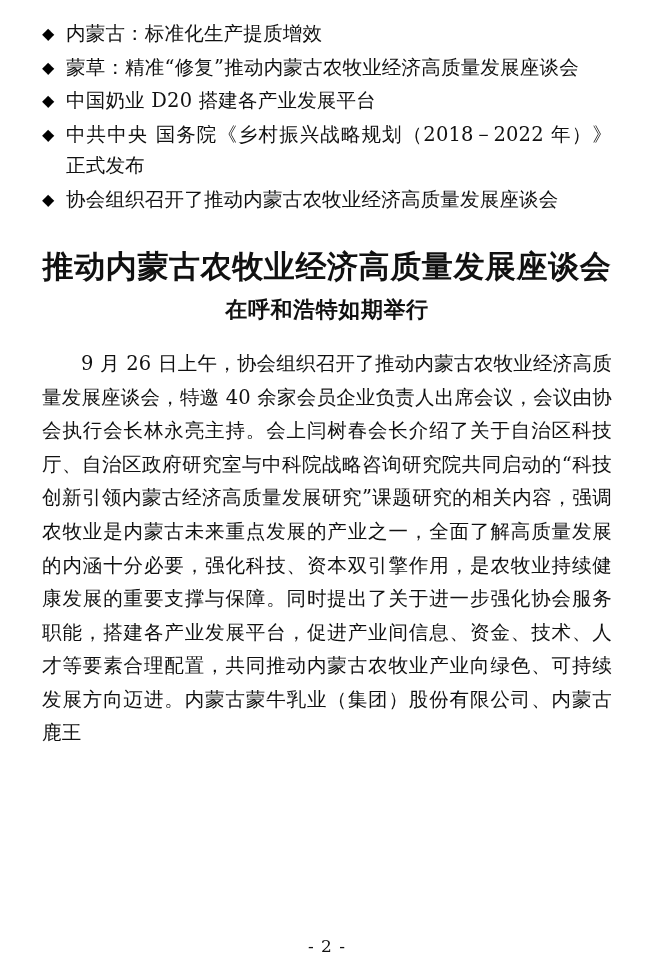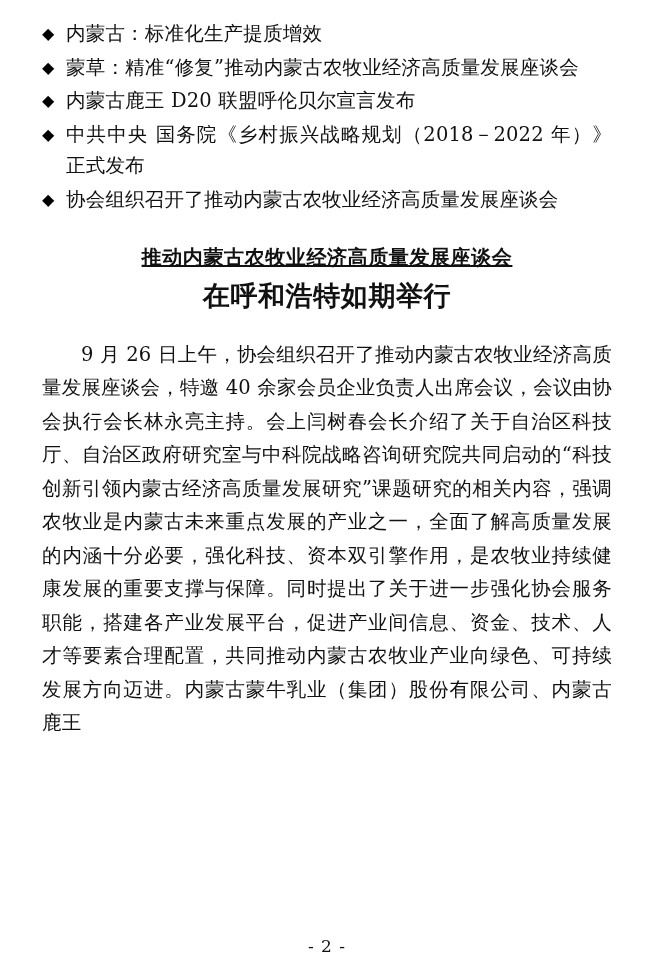--- a/index.html
+++ b/index.html
@@ -50,30 +50,29 @@
   }
   
   .section-tag {
     font-size: 19.5px;
     font-weight: bold;
     margin: 56px 0 0 0;
     letter-spacing: 0.5px;
   }
   .doc-title {
     text-align: center;
-    font-size: 20px;
+    font-size: 31px;
     font-weight: bold;
     line-height: 1.62;
     margin: 26px 0 0 0;
     letter-spacing: 0.6px;
-    text-decoration: underline;
   }
   .doc-title-line2 {
     text-align: center;
-    font-size: 27px;
+    font-size: 22px;
     font-weight: bold;
     line-height: 1.62;
     letter-spacing: 0.6px;
   }
   
   .body-para {
     font-size: 19.5px;
     line-height: 1.72;
     text-align: justify;
     text-justify: inter-ideograph;
@@ -102,21 +101,21 @@
     <li class="bullet-item">
       <span class="bullet-marker">◆</span>
       <span class="bullet-text">内蒙古：标准化生产提质增效</span>
     </li>
     <li class="bullet-item">
       <span class="bullet-marker">◆</span>
       <span class="bullet-text">蒙草：精准“修复”推动内蒙古农牧业经济高质量发展座谈会</span>
     </li>
     <li class="bullet-item">
       <span class="bullet-marker">◆</span>
-      <span class="bullet-text">内蒙古鹿王 D20 联盟呼伦贝尔宣言发布</span>
+      <span class="bullet-text">中国奶业 D20 搭建各产业发展平台</span>
     </li>
     <li class="bullet-item">
       <span class="bullet-marker">◆</span>
       <span class="bullet-text">中共中央 国务院《乡村振兴战略规划（2018－2022 年）》正式发布</span>
     </li>
     <li class="bullet-item">
       <span class="bullet-marker">◆</span>
       <span class="bullet-text">协会组织召开了推动内蒙古农牧业经济高质量发展座谈会</span>
     </li>
   </ul>

